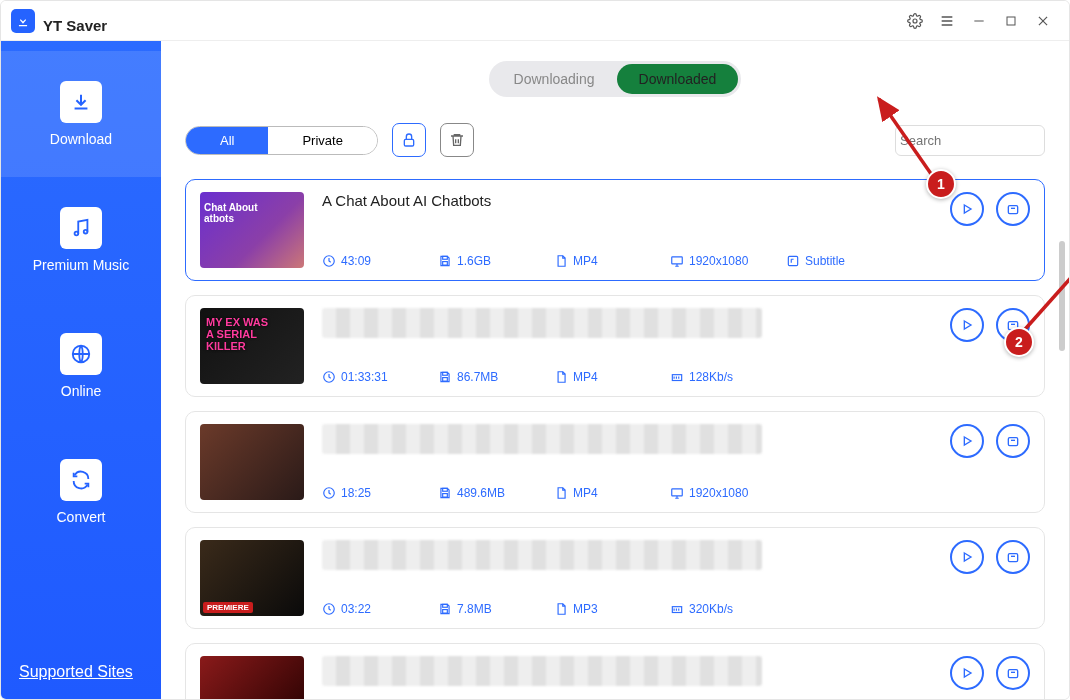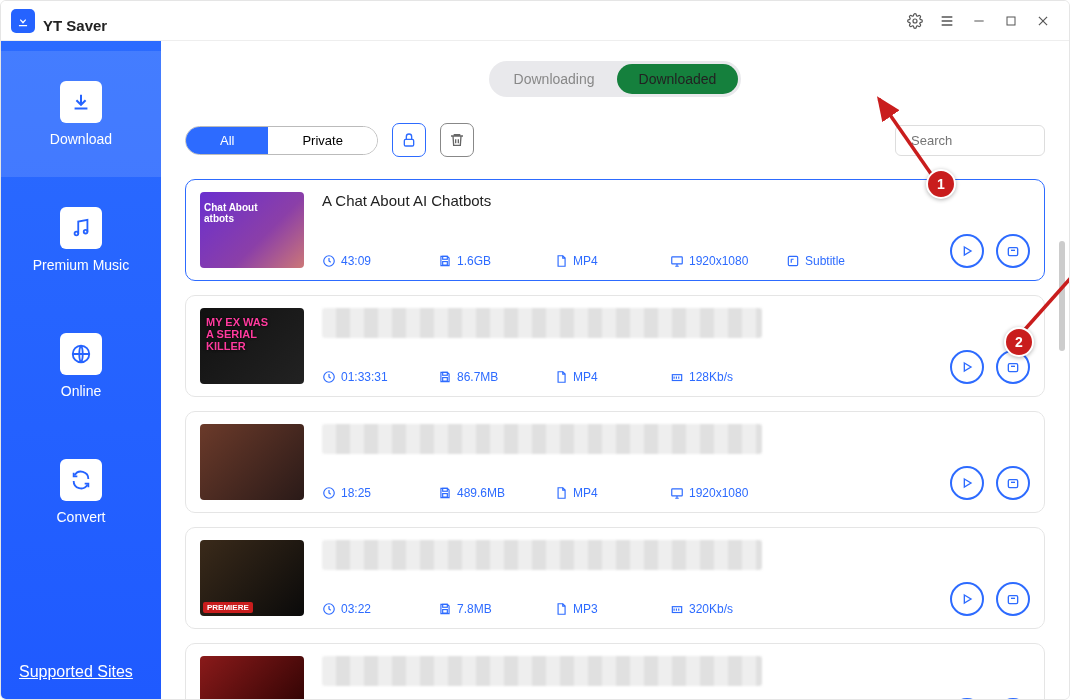--- a/index.html
+++ b/index.html
@@ -33,25 +33,25 @@
 .seg .segbtn.active { background: #15803d; color: #222; font-weight: 500; }
 
 
 .toolbar { display: flex; align-items: center; padding: 0 24px 14px; gap: 14px; }
 .pillgroup { display: flex; border: 1px solid #bbb; border-radius: 999px; overflow: hidden; }
 .pillgroup .pill { padding: 6px 34px; font-size: 13px; cursor: pointer; background: #fff; }
 .pillgroup .pill.active { background: #2d6bff; color: #fff; }
 .iconbtn { width: 34px; height: 34px; border: 1px solid #2d6bff; border-radius: 7px; display: flex; align-items: center; justify-content: center; cursor: pointer; color: #2d6bff; }
 .iconbtn.gray { border-color: #888; color: #666; }
 .toolbar .tflex { flex: 1; }
-.searchbox { border: 1px solid #ddd; border-radius: 6px; padding: 7px 15px; font-size: 13px; width: 150px; outline: none; }
+.searchbox { border: 1px solid #ddd; border-radius: 6px; padding: 7px 4px; font-size: 13px; width: 150px; outline: none; }
 
 
 .list { flex: 1; overflow-y: auto; padding: 0 24px 20px; }
-.card { border: 1px solid #e5e5e5; border-radius: 10px; padding: 12px 14px; display: flex; gap: 18px; margin-bottom: 14px; align-items: flex-end; }
+.card { border: 1px solid #e5e5e5; border-radius: 10px; padding: 12px 14px; display: flex; gap: 18px; margin-bottom: 14px; align-items: flex-start; }
 .card.selected { border-color: #2d6bff; border-width: 1.5px; }
 .thumb { width: 104px; height: 76px; background: #ddd; border-radius: 4px; flex-shrink: 0; background-size: cover; background-position: center; }
 .cardbody { flex: 1; display: flex; flex-direction: column; justify-content: space-between; min-height: 76px; }
 .cardtitle { font-size: 15px; font-weight: 500; color: #222; margin-bottom: 6px; }
 .blurtitle { height: 30px; width: 440px; background: repeating-linear-gradient(90deg, #eee 0px, #eee 14px, #e0e0e0 14px, #e0e0e0 28px); filter: blur(1px); border-radius: 3px; }
 .meta { display: flex; gap: 8px; font-size: 12px; color: #2d6bff; }
 .metaitem { display: flex; align-items: center; gap: 5px; min-width: 108px; }
 .metaitem svg { width: 14px; height: 14px; flex-shrink: 0; }
 .actions { display: flex; gap: 12px; flex-shrink: 0; }
 .actbtn { width: 34px; height: 34px; border: 2px solid #2d6bff; border-radius: 50%; display: flex; align-items: center; justify-content: center; cursor: pointer; color: #2d6bff; }

